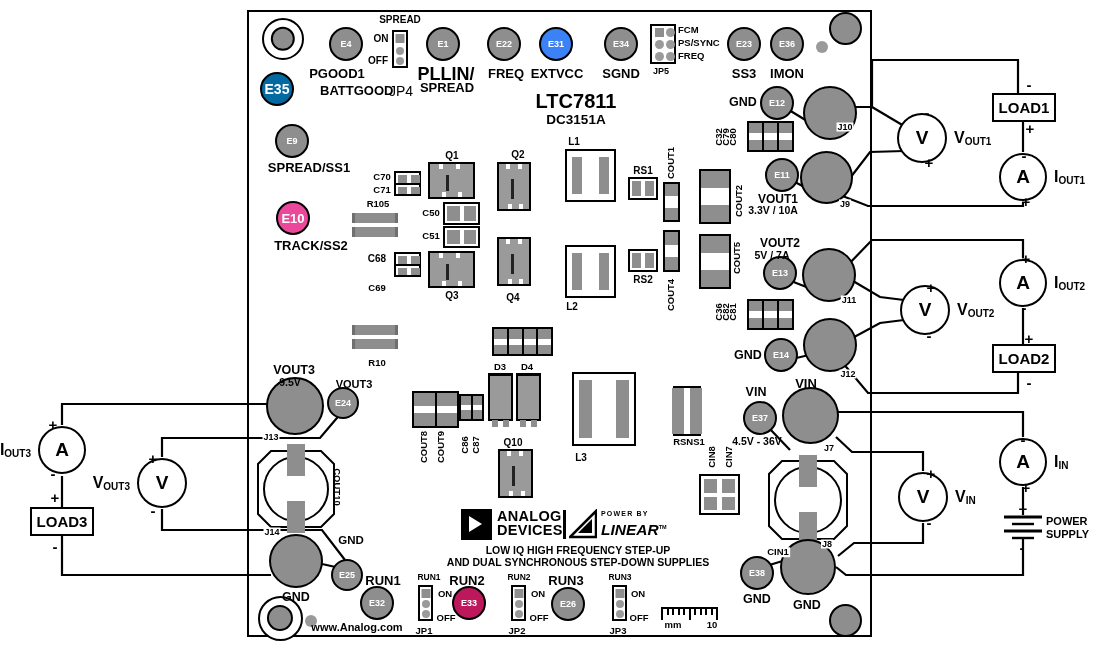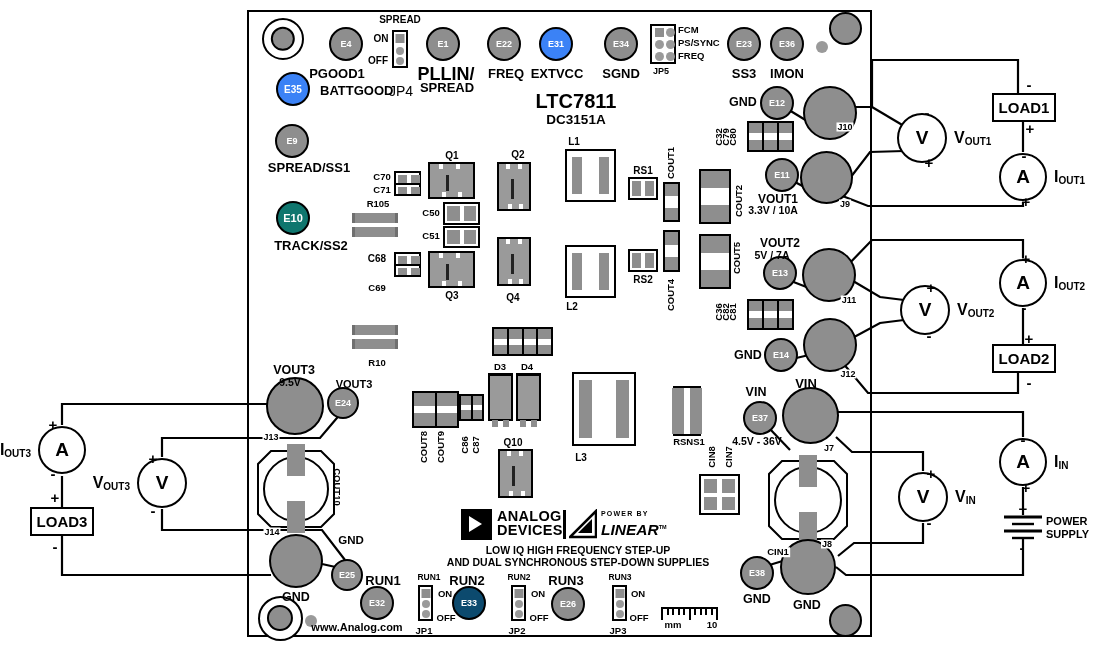--- a/index.html
+++ b/index.html
@@ -294,33 +294,33 @@
     </div>
     <div style="position: absolute; left: 305px; top: 615px; width: 12px; height: 12px; border-radius: 50%; background: rgb(154, 154, 154);"></div>
     <div style="position: absolute; left: 828.5px; top: 603.5px; width: 33px; height: 33px; border-radius: 50%; background: rgb(142, 142, 142); border: 2px solid rgb(0, 0, 0);"></div>
     <div style="position: absolute; left: 329px; top: 27px; width: 34px; height: 34px; border-radius: 50%; background: rgb(142, 142, 142); border: 2px solid rgb(0, 0, 0); display: flex; align-items: center; justify-content: center; color: rgb(255, 255, 255); font-size: 9px; font-weight: bold;">E4</div>
     <div style="position: absolute; left: 426px; top: 27px; width: 34px; height: 34px; border-radius: 50%; background: rgb(142, 142, 142); border: 2px solid rgb(0, 0, 0); display: flex; align-items: center; justify-content: center; color: rgb(255, 255, 255); font-size: 9px; font-weight: bold;">E1</div>
     <div style="position: absolute; left: 487px; top: 27px; width: 34px; height: 34px; border-radius: 50%; background: rgb(142, 142, 142); border: 2px solid rgb(0, 0, 0); display: flex; align-items: center; justify-content: center; color: rgb(255, 255, 255); font-size: 9px; font-weight: bold;">E22</div>
     <div style="position: absolute; left: 539px; top: 27px; width: 34px; height: 34px; border-radius: 50%; background: #3b82f6; border: 2px solid rgb(0, 0, 0); display: flex; align-items: center; justify-content: center; color: rgb(255, 255, 255); font-size: 9px; font-weight: bold;">E31</div>
     <div style="position: absolute; left: 604px; top: 27px; width: 34px; height: 34px; border-radius: 50%; background: rgb(142, 142, 142); border: 2px solid rgb(0, 0, 0); display: flex; align-items: center; justify-content: center; color: rgb(255, 255, 255); font-size: 9px; font-weight: bold;">E34</div>
     <div style="position: absolute; left: 727px; top: 27px; width: 34px; height: 34px; border-radius: 50%; background: rgb(142, 142, 142); border: 2px solid rgb(0, 0, 0); display: flex; align-items: center; justify-content: center; color: rgb(255, 255, 255); font-size: 9px; font-weight: bold;">E23</div>
     <div style="position: absolute; left: 770px; top: 27px; width: 34px; height: 34px; border-radius: 50%; background: rgb(142, 142, 142); border: 2px solid rgb(0, 0, 0); display: flex; align-items: center; justify-content: center; color: rgb(255, 255, 255); font-size: 9px; font-weight: bold;">E36</div>
-    <div style="position: absolute; left: 276px; top: 72px; width: 34px; height: 34px; border-radius: 50%; background: #3b82f6; border: 2px solid rgb(0, 0, 0); display: flex; align-items: center; justify-content: center; color: rgb(255, 255, 255); font-size: 10px; font-weight: bold;">E35</div>
+    <div style="position: absolute; left: 260px; top: 72px; width: 34px; height: 34px; border-radius: 50%; background: #0369a1; border: 2px solid rgb(0, 0, 0); display: flex; align-items: center; justify-content: center; color: rgb(255, 255, 255); font-size: 14px; font-weight: bold;">E35</div>
     <div style="position: absolute; left: 275px; top: 124px; width: 34px; height: 34px; border-radius: 50%; background: rgb(142, 142, 142); border: 2px solid rgb(0, 0, 0); display: flex; align-items: center; justify-content: center; color: rgb(255, 255, 255); font-size: 9px; font-weight: bold;">E9</div>
-    <div style="position: absolute; left: 276px; top: 201px; width: 34px; height: 34px; border-radius: 50%; background: #0f766e; border: 2px solid rgb(0, 0, 0); display: flex; align-items: center; justify-content: center; color: rgb(255, 255, 255); font-size: 11px; font-weight: bold;">E10</div>
+    <div style="position: absolute; left: 276px; top: 201px; width: 34px; height: 34px; border-radius: 50%; background: #ec4899; border: 2px solid rgb(0, 0, 0); display: flex; align-items: center; justify-content: center; color: rgb(255, 255, 255); font-size: 13px; font-weight: bold;">E10</div>
     <div style="position: absolute; left: 760px; top: 86px; width: 34px; height: 34px; border-radius: 50%; background: rgb(142, 142, 142); border: 2px solid rgb(0, 0, 0); display: flex; align-items: center; justify-content: center; color: rgb(255, 255, 255); font-size: 9px; font-weight: bold;">E12</div>
     <div style="position: absolute; left: 765px; top: 158px; width: 34px; height: 34px; border-radius: 50%; background: rgb(142, 142, 142); border: 2px solid rgb(0, 0, 0); display: flex; align-items: center; justify-content: center; color: rgb(255, 255, 255); font-size: 9px; font-weight: bold;">E11</div>
     <div style="position: absolute; left: 763px; top: 256px; width: 34px; height: 34px; border-radius: 50%; background: rgb(142, 142, 142); border: 2px solid rgb(0, 0, 0); display: flex; align-items: center; justify-content: center; color: rgb(255, 255, 255); font-size: 9px; font-weight: bold;">E13</div>
     <div style="position: absolute; left: 764px; top: 338px; width: 34px; height: 34px; border-radius: 50%; background: rgb(142, 142, 142); border: 2px solid rgb(0, 0, 0); display: flex; align-items: center; justify-content: center; color: rgb(255, 255, 255); font-size: 9px; font-weight: bold;">E14</div>
     <div style="position: absolute; left: 743px; top: 401px; width: 34px; height: 34px; border-radius: 50%; background: rgb(142, 142, 142); border: 2px solid rgb(0, 0, 0); display: flex; align-items: center; justify-content: center; color: rgb(255, 255, 255); font-size: 9px; font-weight: bold;">E37</div>
     <div style="position: absolute; left: 740px; top: 556px; width: 34px; height: 34px; border-radius: 50%; background: rgb(142, 142, 142); border: 2px solid rgb(0, 0, 0); display: flex; align-items: center; justify-content: center; color: rgb(255, 255, 255); font-size: 9px; font-weight: bold;">E38</div>
     <div style="position: absolute; left: 327px; top: 387px; width: 32px; height: 32px; border-radius: 50%; background: rgb(142, 142, 142); border: 2px solid rgb(0, 0, 0); display: flex; align-items: center; justify-content: center; color: rgb(255, 255, 255); font-size: 9px; font-weight: bold;">E24</div>
     <div style="position: absolute; left: 331px; top: 559px; width: 32px; height: 32px; border-radius: 50%; background: rgb(142, 142, 142); border: 2px solid rgb(0, 0, 0); display: flex; align-items: center; justify-content: center; color: rgb(255, 255, 255); font-size: 9px; font-weight: bold;">E25</div>
     <div style="position: absolute; left: 360px; top: 586px; width: 34px; height: 34px; border-radius: 50%; background: rgb(142, 142, 142); border: 2px solid rgb(0, 0, 0); display: flex; align-items: center; justify-content: center; color: rgb(255, 255, 255); font-size: 9px; font-weight: bold;">E32</div>
-    <div style="position: absolute; left: 452px; top: 586px; width: 34px; height: 34px; border-radius: 50%; background: #0c4a6e; border: 2px solid rgb(0, 0, 0); display: flex; align-items: center; justify-content: center; color: rgb(255, 255, 255); font-size: 9px; font-weight: bold;">E33</div>
+    <div style="position: absolute; left: 452px; top: 586px; width: 34px; height: 34px; border-radius: 50%; background: #be185d; border: 2px solid rgb(0, 0, 0); display: flex; align-items: center; justify-content: center; color: rgb(255, 255, 255); font-size: 9px; font-weight: bold;">E33</div>
     <div style="position: absolute; left: 551px; top: 587px; width: 34px; height: 34px; border-radius: 50%; background: rgb(142, 142, 142); border: 2px solid rgb(0, 0, 0); display: flex; align-items: center; justify-content: center; color: rgb(255, 255, 255); font-size: 9px; font-weight: bold;">E26</div>
     <div style="position: absolute; left: 897px; top: 113px; width: 50px; height: 50px; border-radius: 50%; background: rgb(255, 255, 255); border: 2.5px solid rgb(0, 0, 0); display: flex; align-items: center; justify-content: center; font-size: 19px; font-weight: bold;">V</div>
     <div style="position: absolute; top: 138px; left: 954px; transform: translateY(-50%); white-space: nowrap;"><span style="font-size: 16px; font-weight: bold;">V</span><span style="font-size: 10px; font-weight: bold; vertical-align: -2px;">OUT1</span></div>
     <div style="position: absolute; left: 999px; top: 153px; width: 48px; height: 48px; border-radius: 50%; background: rgb(255, 255, 255); border: 2.5px solid rgb(0, 0, 0); display: flex; align-items: center; justify-content: center; font-size: 19px; font-weight: bold;">A</div>
     <div style="position: absolute; top: 177px; left: 1054px; transform: translateY(-50%); white-space: nowrap;"><span style="font-size: 16px; font-weight: bold;">I</span><span style="font-size: 10px; font-weight: bold; vertical-align: -2px;">OUT1</span></div>
     <div style="position: absolute; left: 900px; top: 285px; width: 50px; height: 50px; border-radius: 50%; background: rgb(255, 255, 255); border: 2.5px solid rgb(0, 0, 0); display: flex; align-items: center; justify-content: center; font-size: 19px; font-weight: bold;">V</div>
     <div style="position: absolute; top: 310px; left: 957px; transform: translateY(-50%); white-space: nowrap;"><span style="font-size: 16px; font-weight: bold;">V</span><span style="font-size: 10px; font-weight: bold; vertical-align: -2px;">OUT2</span></div>
     <div style="position: absolute; left: 999px; top: 259px; width: 48px; height: 48px; border-radius: 50%; background: rgb(255, 255, 255); border: 2.5px solid rgb(0, 0, 0); display: flex; align-items: center; justify-content: center; font-size: 19px; font-weight: bold;">A</div>
     <div style="position: absolute; top: 283px; left: 1054px; transform: translateY(-50%); white-space: nowrap;"><span style="font-size: 16px; font-weight: bold;">I</span><span style="font-size: 10px; font-weight: bold; vertical-align: -2px;">OUT2</span></div>
     <div style="position: absolute; left: 898px; top: 472px; width: 50px; height: 50px; border-radius: 50%; background: rgb(255, 255, 255); border: 2.5px solid rgb(0, 0, 0); display: flex; align-items: center; justify-content: center; font-size: 19px; font-weight: bold;">V</div>

